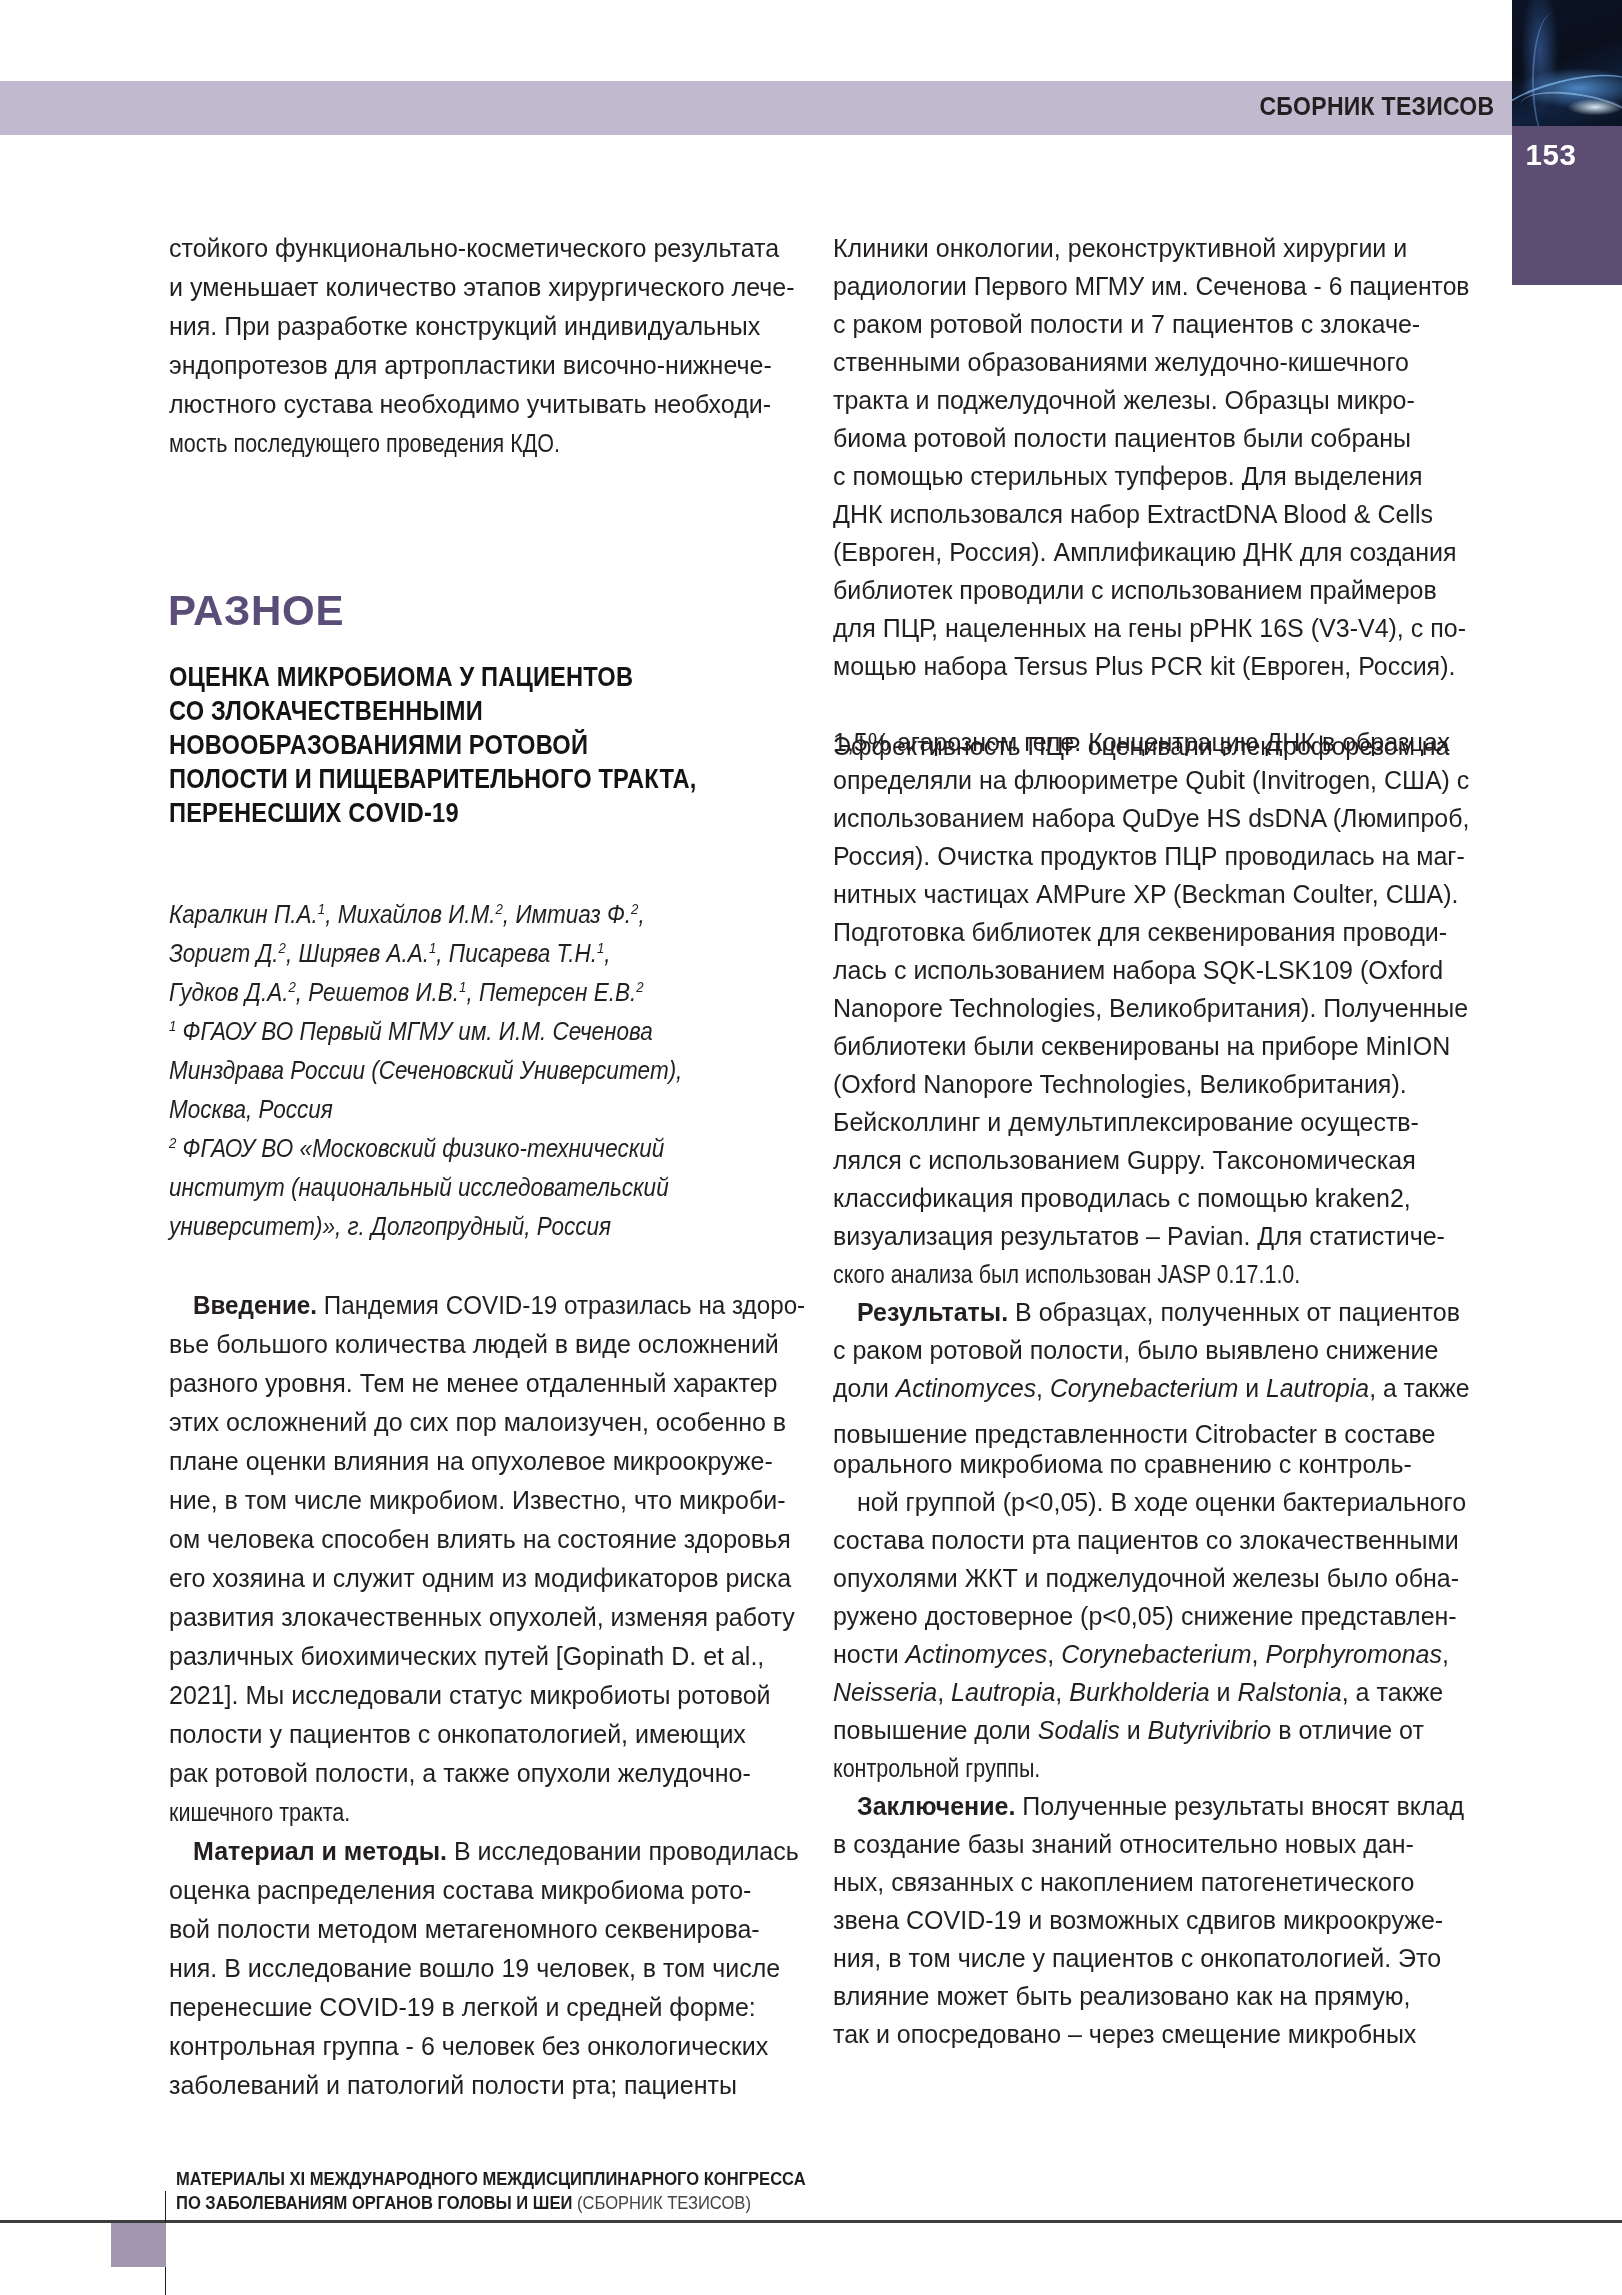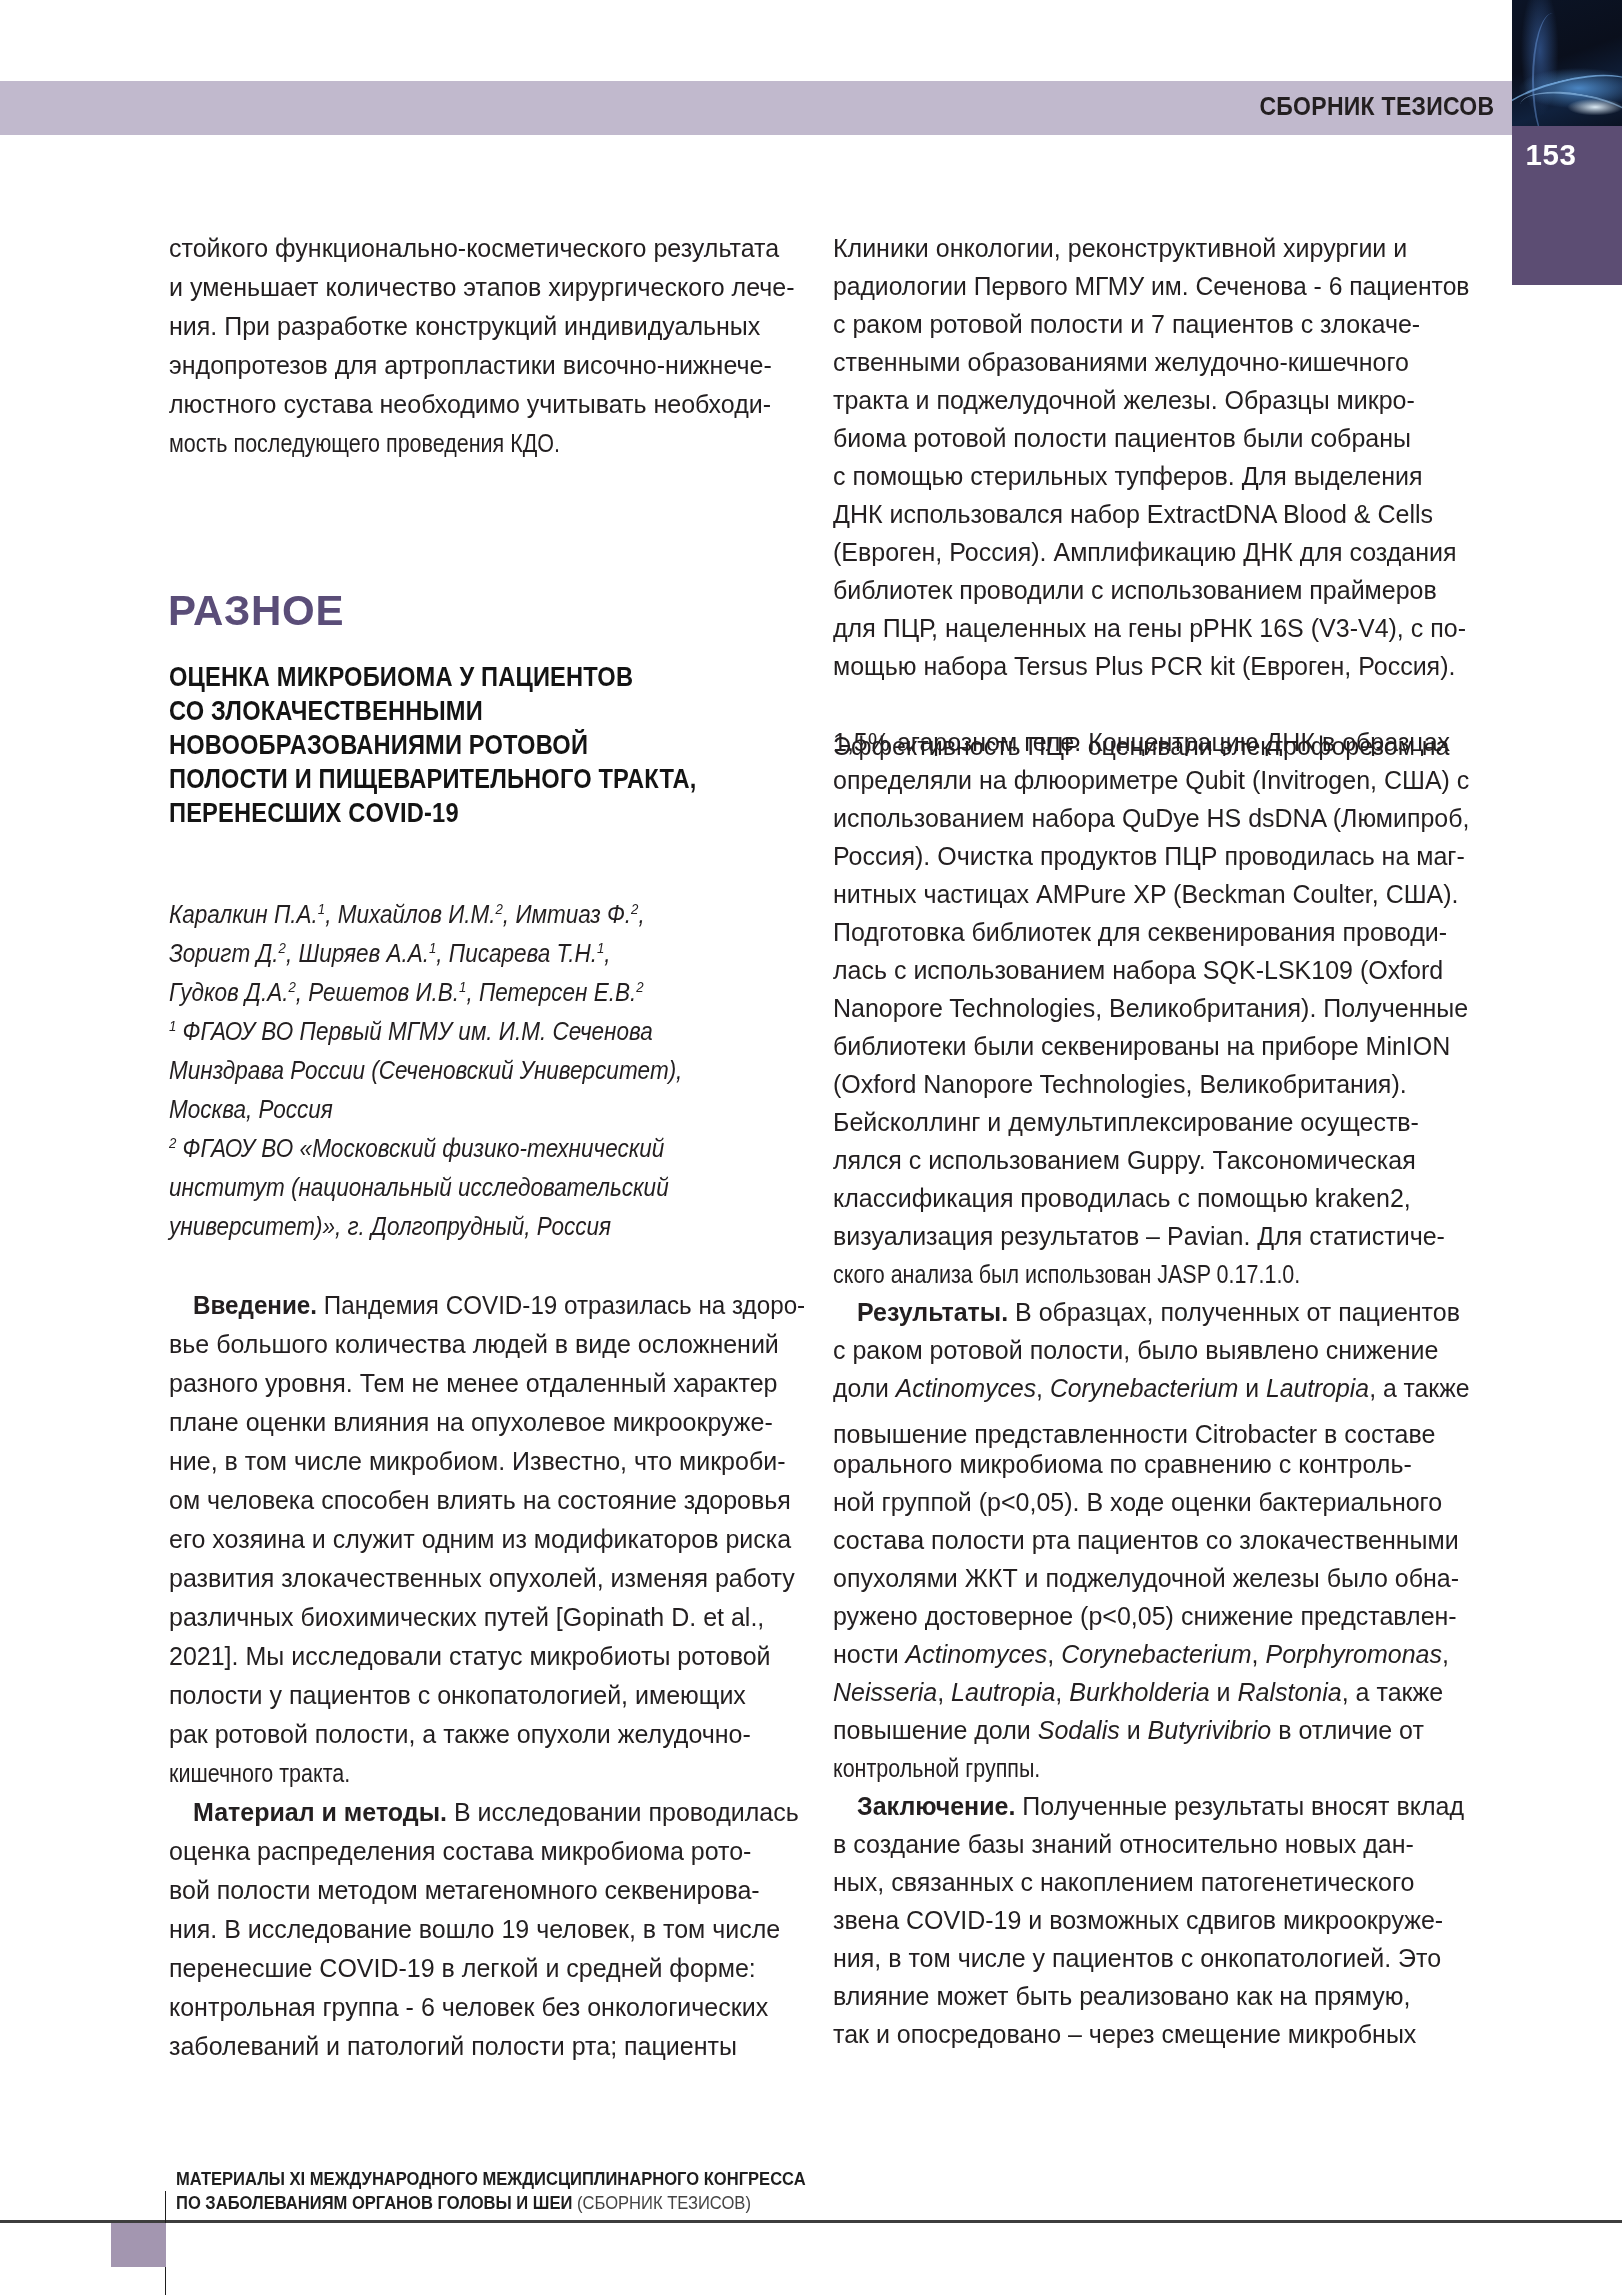--- a/index.html
+++ b/index.html
@@ -111,20 +111,21 @@
   <div class="al">Москва, Россия</div>
   <div class="al"><sup>2</sup> <span>ФГАОУ ВО «Московский физико-технический</span></div>
   <div class="al">институт (национальный исследовательский</div>
   <div class="al">университет)», г. Долгопрудный, Россия</div>
 </div>
 
 <div class="body-left">
   <div class="line indent"><span style="white-space: nowrap; display: inline-block; transform-origin: left center; transform: scaleX(0.9686);"><b class="lead">Введение.</b><span> Пандемия COVID-19 отразилась на здоро-</span></span></div>
   <div class="line"><span style="white-space: nowrap; display: inline-block; transform-origin: left center; transform: scaleX(1);">вье большого количества людей в виде осложнений</span></div>
   <div class="line"><span style="white-space: nowrap; display: inline-block; transform-origin: left center; transform: scaleX(1);">разного уровня. Тем не менее отдаленный характер</span></div>
+  <div class="line"><span style="white-space: nowrap; display: inline-block; transform-origin: left center; transform: scaleX(1);">этих осложнений до сих пор малоизучен, особенно в</span></div>
   <div class="line"><span style="white-space: nowrap; display: inline-block; transform-origin: left center; transform: scaleX(1);">плане оценки влияния на опухолевое микроокруже-</span></div>
   <div class="line"><span style="white-space: nowrap; display: inline-block; transform-origin: left center; transform: scaleX(1);">ние, в том числе микробиом. Известно, что микроби-</span></div>
   <div class="line"><span style="white-space: nowrap; display: inline-block; transform-origin: left center; transform: scaleX(1);">ом человека способен влиять на состояние здоровья</span></div>
   <div class="line"><span style="white-space: nowrap; display: inline-block; transform-origin: left center; transform: scaleX(1);">его хозяина и служит одним из модификаторов риска</span></div>
   <div class="line"><span style="white-space: nowrap; display: inline-block; transform-origin: left center; transform: scaleX(1);">развития злокачественных опухолей, изменяя работу</span></div>
   <div class="line"><span style="white-space: nowrap; display: inline-block; transform-origin: left center; transform: scaleX(1);">различных биохимических путей [Gopinath D. et al.,</span></div>
   <div class="line"><span style="white-space: nowrap; display: inline-block; transform-origin: left center; transform: scaleX(1);">2021]. Мы исследовали статус микробиоты ротовой</span></div>
   <div class="line"><span style="white-space: nowrap; display: inline-block; transform-origin: left center; transform: scaleX(1);">полости у пациентов с онкопатологией, имеющих</span></div>
   <div class="line"><span style="white-space: nowrap; display: inline-block; transform-origin: left center; transform: scaleX(1);">рак ротовой полости, а также опухоли желудочно-</span></div>
   <div class="line last"><span style="white-space: nowrap; display: inline-block; transform-origin: left center; transform: scaleX(0.86);">кишечного тракта.</span></div>
@@ -165,21 +166,21 @@
   <div class="line"><span style="white-space: nowrap; display: inline-block; transform-origin: left center; transform: scaleX(1);">лялся с использованием Guppy. Таксономическая</span></div>
   <div class="line"><span style="white-space: nowrap; display: inline-block; transform-origin: left center; transform: scaleX(1);">классификация проводилась с помощью kraken2,</span></div>
   <div class="line"><span style="white-space: nowrap; display: inline-block; transform-origin: left center; transform: scaleX(1);">визуализация результатов – Pavian. Для статистиче-</span></div>
   <div class="line last"><span style="white-space: nowrap; display: inline-block; transform-origin: left center; transform: scaleX(0.86);">ского анализа был использован JASP 0.17.1.0.</span></div>
 
   <div class="line indent"><span style="white-space: nowrap; display: inline-block; transform-origin: left center; transform: scaleX(1);"><b class="lead">Результаты.</b><span> В образцах, полученных от пациентов</span></span></div>
   <div class="line"><span style="white-space: nowrap; display: inline-block; transform-origin: left center; transform: scaleX(1);">с раком ротовой полости, было выявлено снижение</span></div>
   <div class="line"><span style="white-space: nowrap; display: inline-block; transform-origin: left center; transform: scaleX(0.99);"><span>доли </span><i>Actinomyces</i><span>, </span><i>Corynebacterium</i><span> и </span><i>Lautropia</i><span>, а также</span></span></div>
   <div class="line"><span style="white-space: nowrap; display: inline-block; transform-origin: left center; transform: scaleX(1); margin-top: 8px;">повышение представленности Citrobacter в составе</span></div>
   <div class="line"><span style="white-space: nowrap; display: inline-block; transform-origin: left center; transform: scaleX(1);">орального микробиома по сравнению с контроль-</span></div>
-  <div class="line"><span style="white-space: nowrap; display: inline-block; transform-origin: left center; transform: scaleX(1);">ной группой (p&lt;0,05). В ходе оценки бактериального</span></div>
+  <div class="line"><span style="white-space: nowrap; display: inline-block; transform-origin: left center; transform: scaleX(1); margin-left: 24px;">ной группой (p&lt;0,05). В ходе оценки бактериального</span></div>
   <div class="line"><span style="white-space: nowrap; display: inline-block; transform-origin: left center; transform: scaleX(1);">состава полости рта пациентов со злокачественными</span></div>
   <div class="line"><span style="white-space: nowrap; display: inline-block; transform-origin: left center; transform: scaleX(1);">опухолями ЖКТ и поджелудочной железы было обна-</span></div>
   <div class="line"><span style="white-space: nowrap; display: inline-block; transform-origin: left center; transform: scaleX(1);">ружено достоверное (p&lt;0,05) снижение представлен-</span></div>
   <div class="line"><span style="white-space: nowrap; display: inline-block; transform-origin: left center; transform: scaleX(1);"><span>ности </span><i>Actinomyces</i><span>, </span><i>Corynebacterium</i><span>, </span><i>Porphyromonas</i><span>,</span></span></div>
   <div class="line"><span style="white-space: nowrap; display: inline-block; transform-origin: left center; transform: scaleX(1);"><i>Neisseria</i><span>, </span><i>Lautropia</i><span>, </span><i>Burkholderia</i><span> и </span><i>Ralstonia</i><span>, а также</span></span></div>
   <div class="line"><span style="white-space: nowrap; display: inline-block; transform-origin: left center; transform: scaleX(1);"><span>повышение доли </span><i>Sodalis</i><span> и </span><i>Butyrivibrio</i><span> в отличие от</span></span></div>
   <div class="line last"><span style="white-space: nowrap; display: inline-block; transform-origin: left center; transform: scaleX(0.86);">контрольной группы.</span></div>
 
   <div class="line indent"><span style="white-space: nowrap; display: inline-block; transform-origin: left center; transform: scaleX(1);"><b class="lead">Заключение.</b><span> Полученные результаты вносят вклад</span></span></div>
   <div class="line"><span style="white-space: nowrap; display: inline-block; transform-origin: left center; transform: scaleX(1);">в создание базы знаний относительно новых дан-</span></div>

